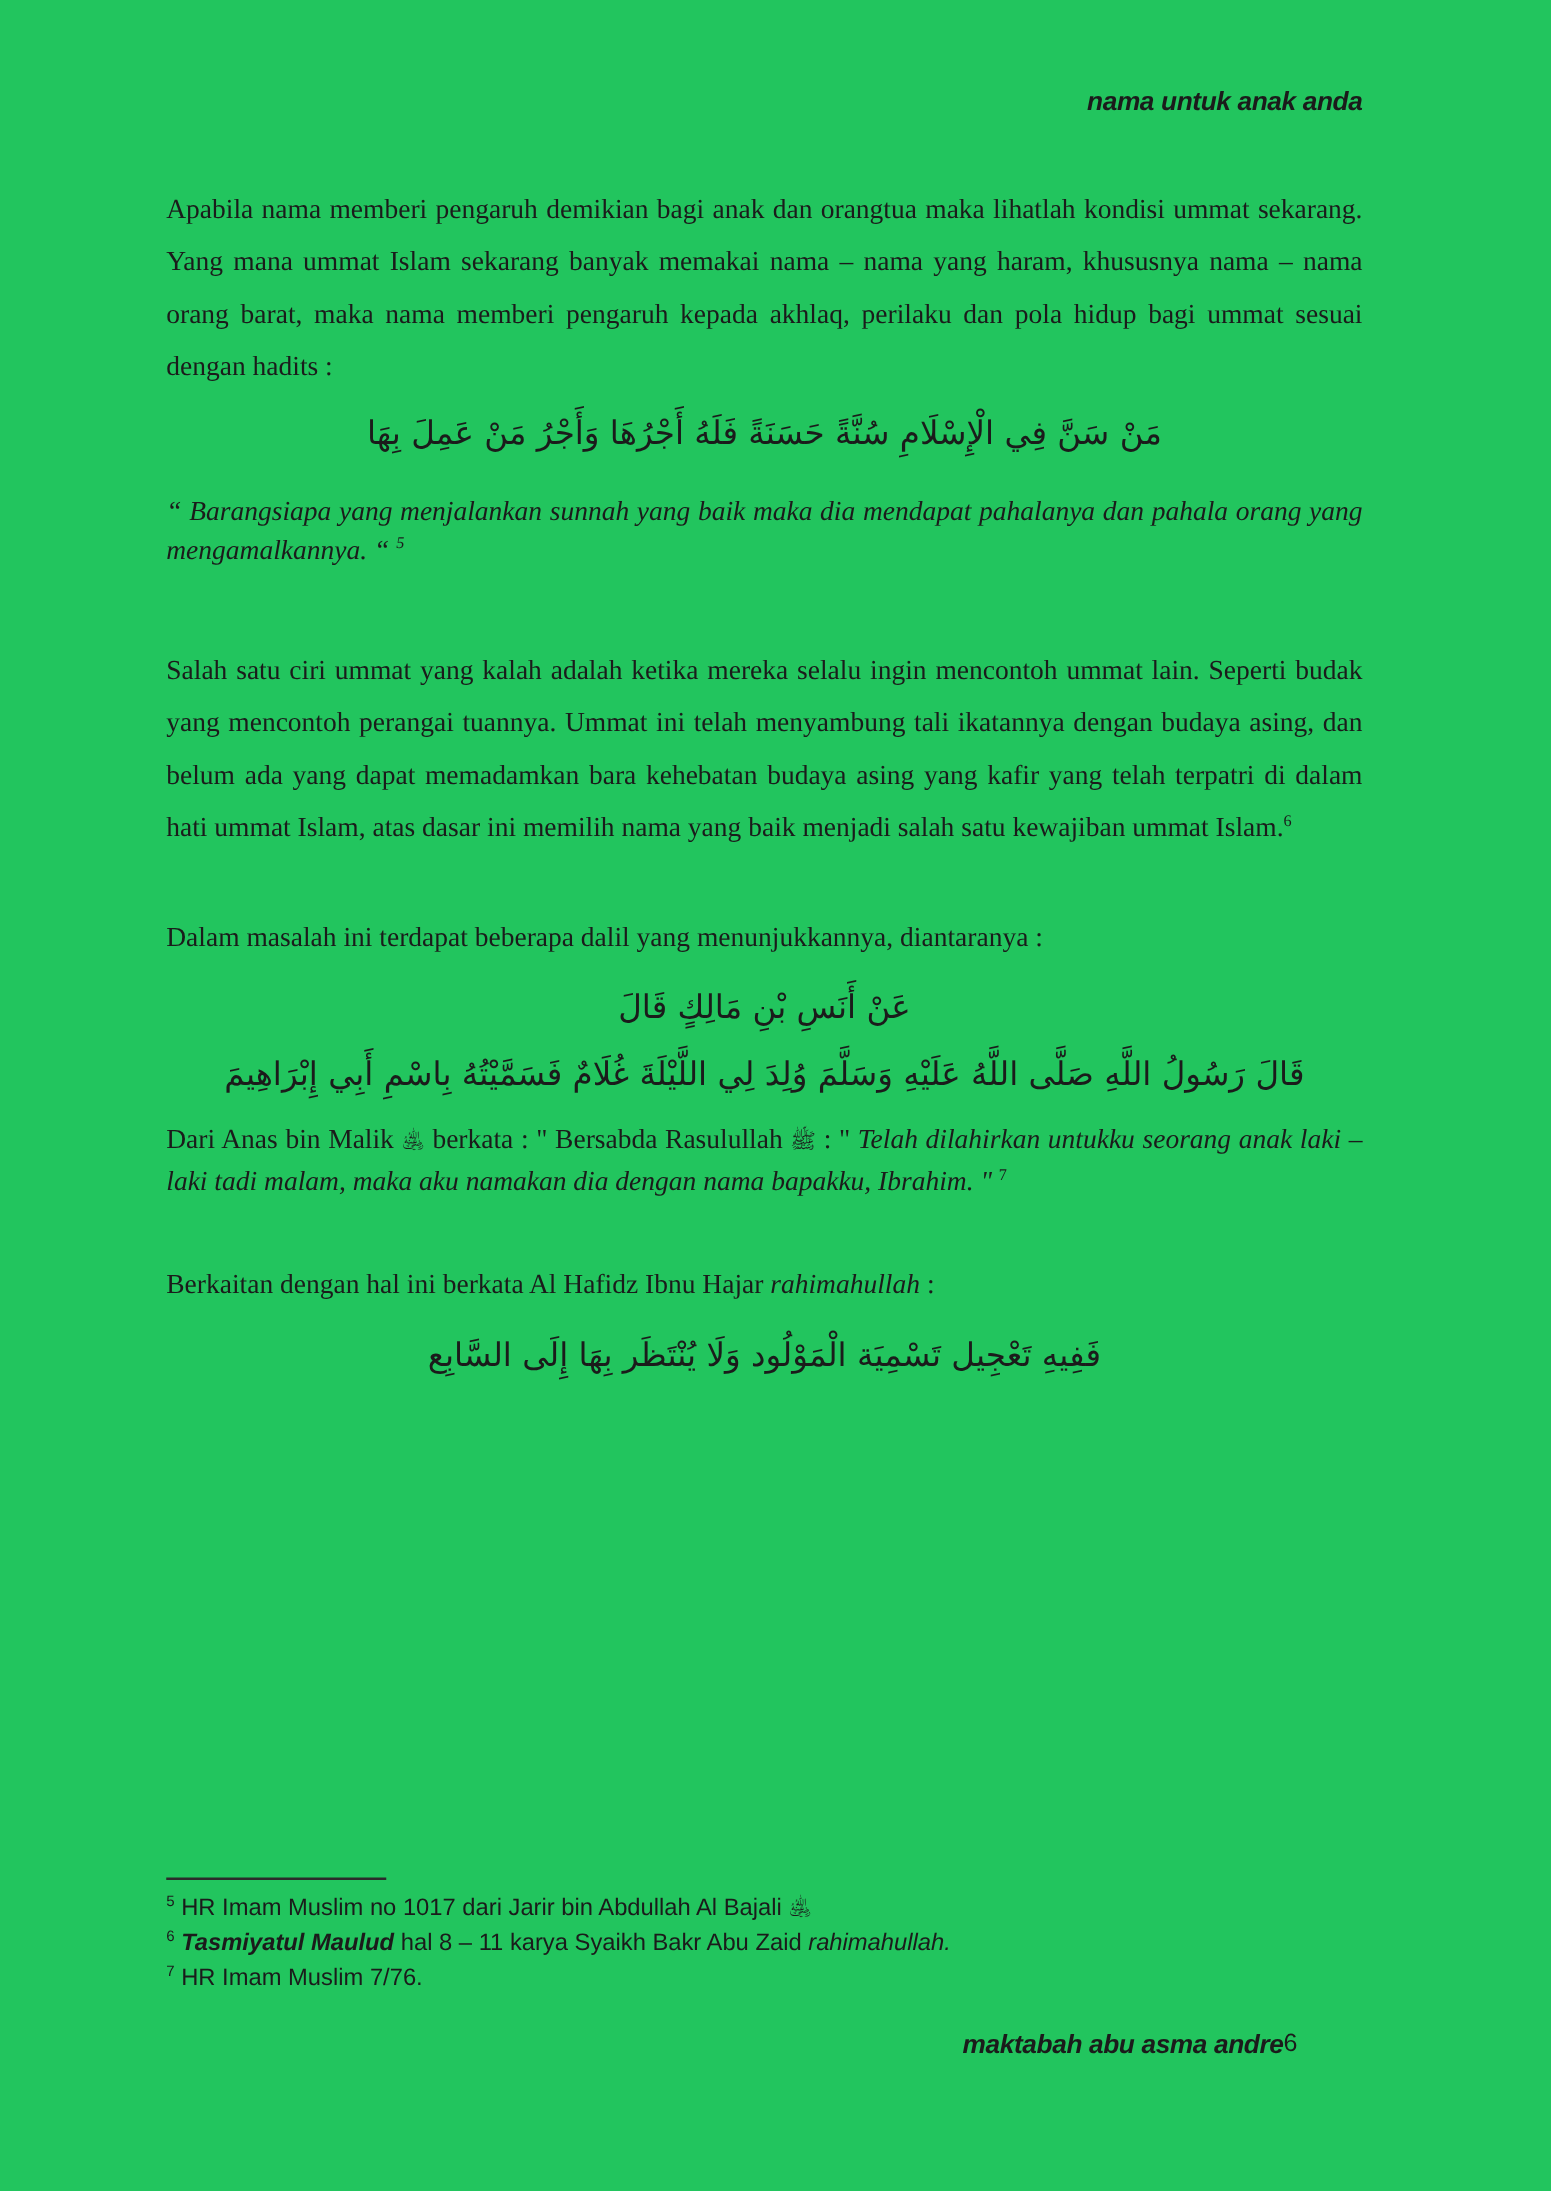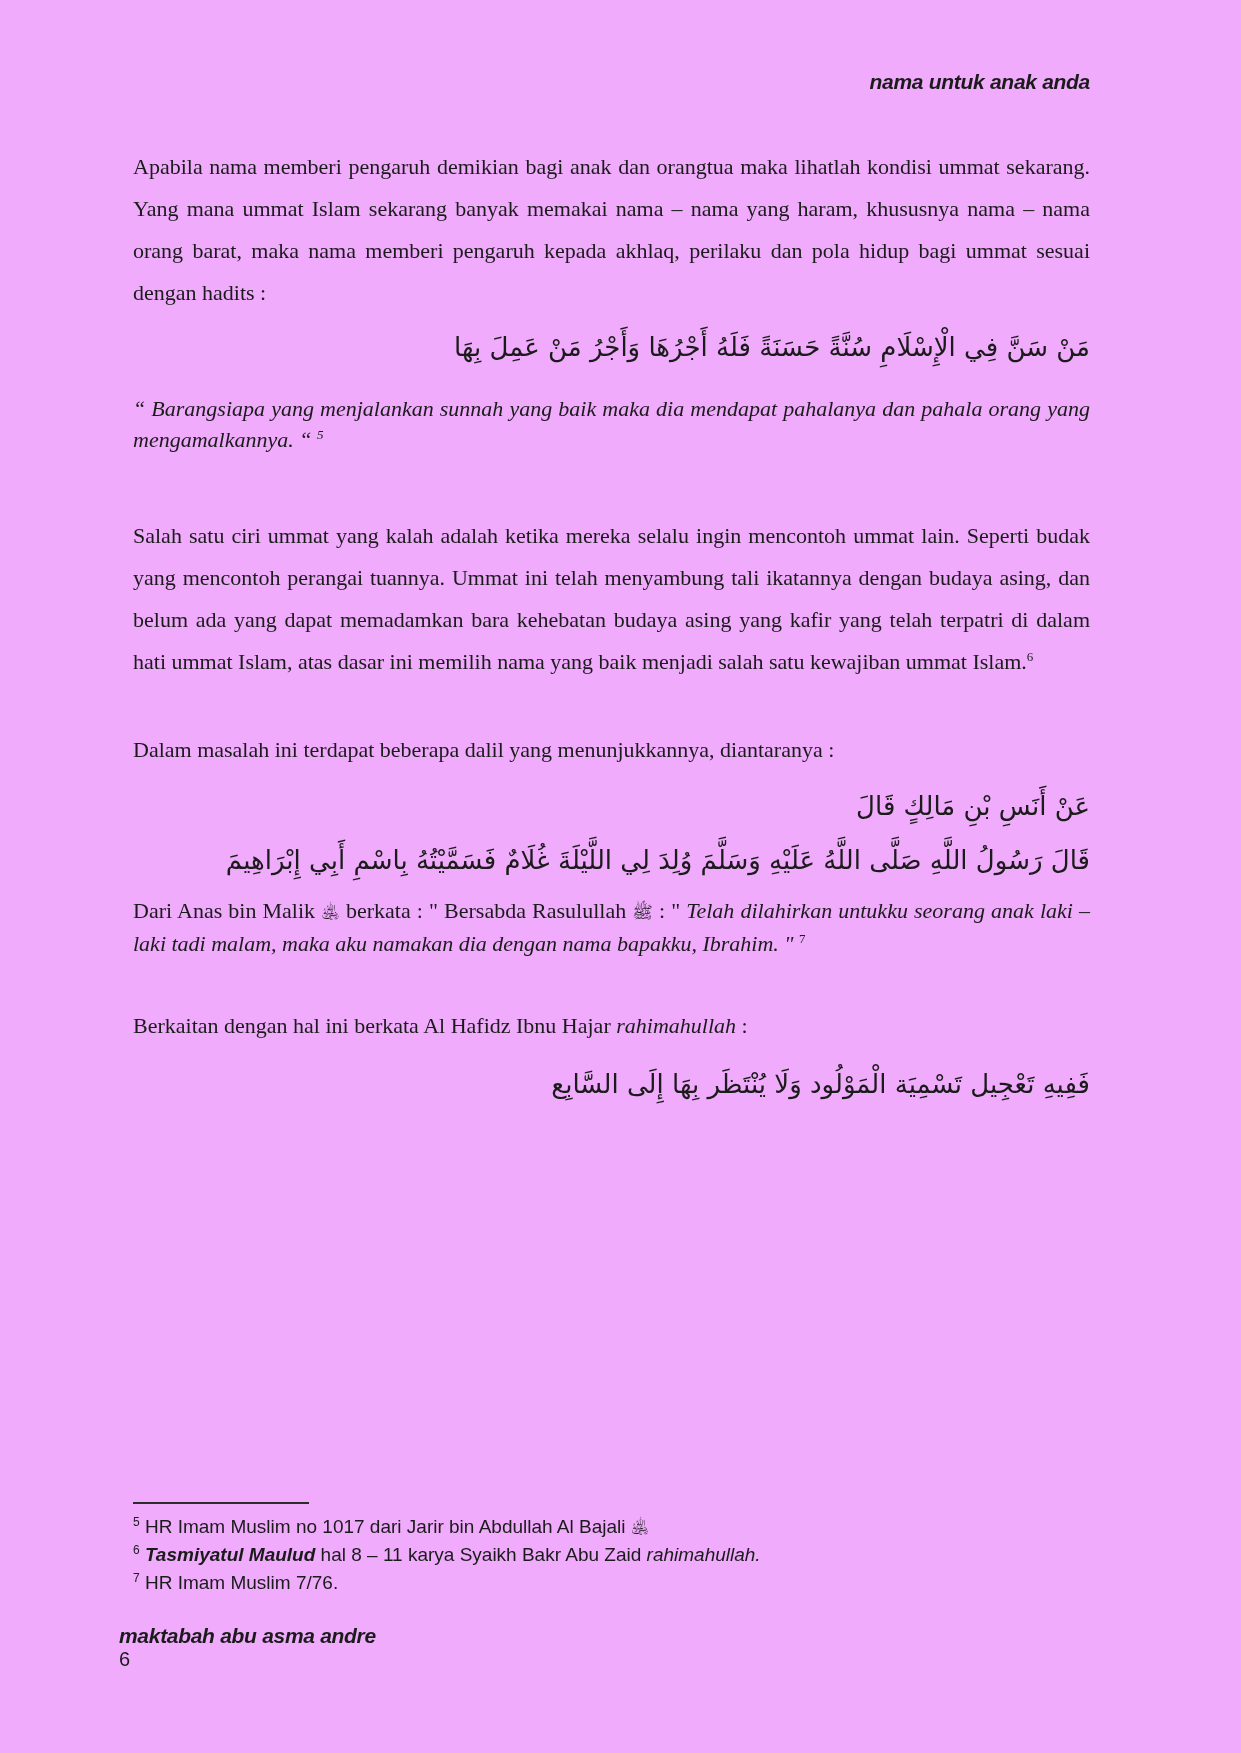--- a/index.html
+++ b/index.html
@@ -1,20 +1,20 @@
 <!DOCTYPE html>
 <html><head>
 <meta charset="utf-8">
 <style>
   html,body{margin:0;padding:0;background:#ffffff;}
   .page{
     position:relative;
     width:1241px;
     height:1753px;
-    background:#f0abfc;
+    background:#22c55e;
     color:#1b1b1b;
     overflow:hidden;
     text-decoration:underline;
   }
   .content{
     position:absolute;
     left:133px;
     top:0;
     width:957px;
   }
@@ -31,21 +31,21 @@
     font-family:"Liberation Serif",serif;
     font-size:22px;
     line-height:42px;
     text-align:justify;
   }
   .arabic{
     font-family:"DejaVu Sans",sans-serif;
     font-size:26px;
     line-height:50px;
     direction:rtl;
-    text-align:right;
+    text-align:center;
   }
   .quote{
     font-family:"Liberation Serif",serif;
     font-style:italic;
     font-size:22px;
     line-height:31px;
     text-align:justify;
   }
   .heading{
     font-family:"Liberation Serif",serif;
@@ -90,27 +90,26 @@
   }
   .fn{
     font-family:"Liberation Sans",sans-serif;
     font-size:19px;
     line-height:28px;
   }
   .fn .bold-italic{font-weight:bold;font-style:italic;}
   .fn sup.ref{font-size:12px;}
   .footer-row{
     position:absolute;
-    left:119px;
+    left:133px;
     top:1624px;
     width:957px;
     display:flex;
     justify-content:flex-end;
     align-items:flex-start;
-    flex-direction:column;
   }
   .footer-left{
     font-family:"Liberation Sans",sans-serif;
     font-weight:bold;
     font-style:italic;
     font-size:21px;
     letter-spacing:-0.3px;
   }
   .page-num{
     font-family:"Liberation Sans",sans-serif;

